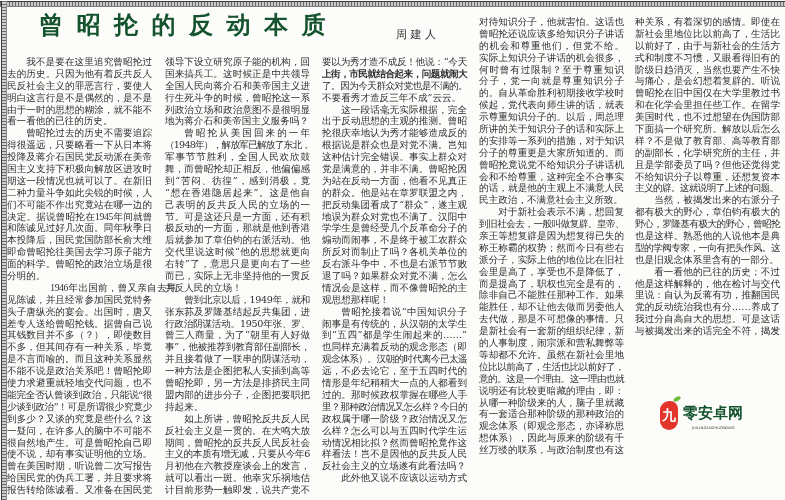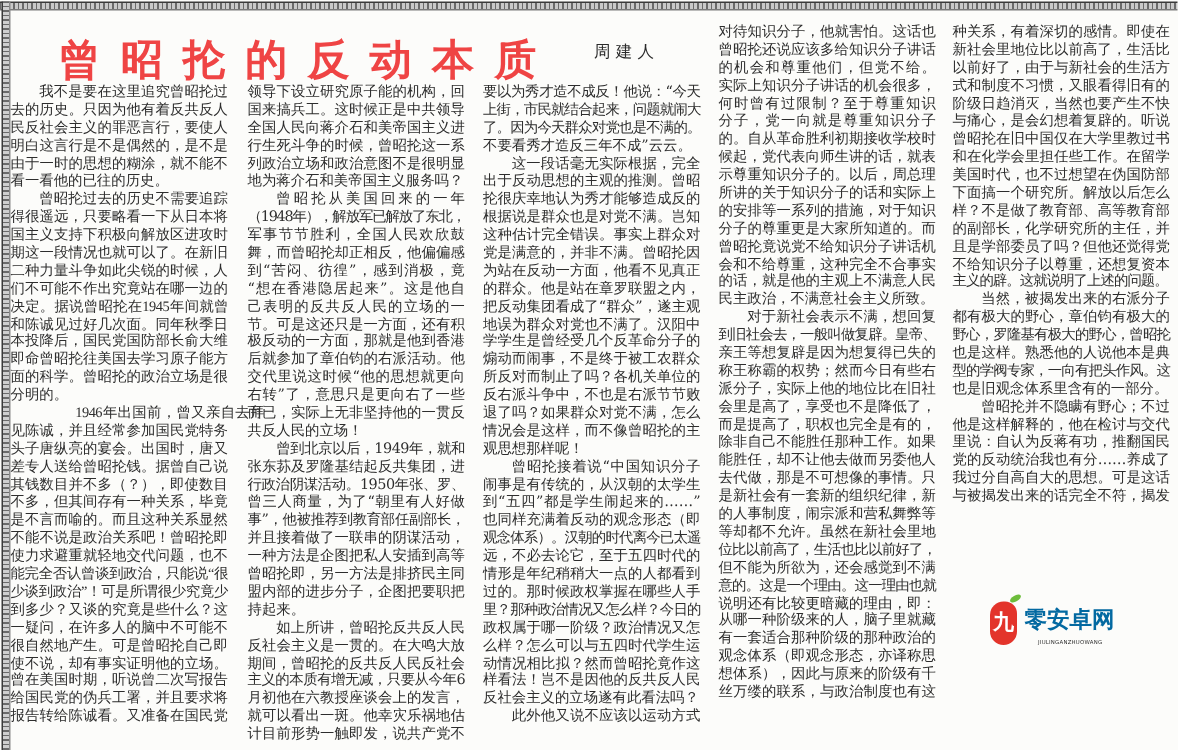--- a/index.html
+++ b/index.html
@@ -15,24 +15,24 @@
     border-top: 1px solid #3a3a3a; border-bottom: 1px solid #7a7a7a;
     background: repeating-linear-gradient(90deg, #6a6a6a 0 1px, #c9c9c9 1px 3px);
   }
   .rule-left {
     position: absolute; left: 1px; top: 1px; width: 4px; height: 499px;
     border-left: 1px solid #3a3a3a; border-right: 1px solid #8a8a8a;
     background: repeating-linear-gradient(180deg, #6a6a6a 0 1px, #cfcfcf 1px 3px);
   }
 
   .title {
-    position: absolute; left: 39px; top: 27px; margin: 0;
+    position: absolute; left: 39px; top: 12px; margin: 0;
     font-family: "DejaVu Sans", sans-serif;
-    font-size: 28px; line-height: 26px; font-weight: bold;
-    letter-spacing: 13.5px; color: #ef4444; white-space: nowrap;
+    font-size: 24px; line-height: 26px; font-weight: bold;
+    letter-spacing: 13.5px; color: #14532d; white-space: nowrap;
   }
   .author {
     position: absolute; left: 396px; top: 29px;
     font-family: "DejaVu Serif", serif;
     font-size: 11px; line-height: 12px; letter-spacing: 3.5px;
     color: #2a2a2a; white-space: nowrap; text-align: center;
   }
 
   .col {
     position: absolute; width: 145px;
@@ -55,21 +55,21 @@
     color: #fff; font-family: "DejaVu Sans", sans-serif; font-weight: bold;
     font-size: 14px; line-height: 29px; text-align: center;
   }
   .wm-leaf {
     position: absolute; left: 13px; top: -4px; width: 8px; height: 4px;
     background: #6dbd3b; border-radius: 50%; transform: rotate(-30deg);
   }
   .wm-name {
     position: absolute; left: 25px; top: 9px;
     font-family: "DejaVu Serif", serif; font-weight: bold;
-    font-size: 15px; line-height: 17px; color: #0369a1; white-space: nowrap;
+    font-size: 15px; line-height: 17px; color: #14532d; white-space: nowrap;
   }
   .wm-pinyin {
     position: absolute; left: 34px; top: 30px;
     font-family: "DejaVu Sans", sans-serif; font-size: 3.6px; line-height: 4px;
     letter-spacing: 0.15px; color: #333; white-space: nowrap;
   }
 </style>
 </head>
 <body>
 
@@ -82,20 +82,21 @@
 
   <div class="col" style="left:7px; top:56px;font-family:Liberation Serif, serif;">
       <div class="line indent">我不是要在这里追究曾昭抡过</div>
       <div class="line">去的历史。只因为他有着反共反人</div>
       <div class="line">民反社会主义的罪恶言行，要使人</div>
       <div class="line">明白这言行是不是偶然的，是不是</div>
       <div class="line">由于一时的思想的糊涂，就不能不</div>
       <div class="line end">看一看他的已往的历史。</div>
       <div class="line indent">曾昭抡过去的历史不需要追踪</div>
       <div class="line">得很遥远，只要略看一下从日本将</div>
+      <div class="line">投降及蒋介石国民党反动派在美帝</div>
       <div class="line">国主义支持下积极向解放区进攻时</div>
       <div class="line">期这一段情况也就可以了。在新旧</div>
       <div class="line">二种力量斗争如此尖锐的时候，人</div>
       <div class="line">们不可能不作出究竟站在哪一边的</div>
       <div class="line" style="letter-spacing: -0.294118px;">决定。据说曾昭抡在1945年间就曾</div>
       <div class="line">和陈诚见过好几次面。同年秋季日</div>
       <div class="line">本投降后，国民党国防部长俞大维</div>
       <div class="line">即命曾昭抡往美国去学习原子能方</div>
       <div class="line">面的科学。曾昭抡的政治立场是很</div>
       <div class="line end">分明的。</div>
@@ -152,21 +153,21 @@
       <div class="line indent">如上所讲，曾昭抡反共反人民</div>
       <div class="line">反社会主义是一贯的。在大鸣大放</div>
       <div class="line">期间，曾昭抡的反共反人民反社会</div>
       <div class="line" style="letter-spacing: -0.375px;">主义的本质有增无减，只要从今年6</div>
       <div class="line">月初他在六教授座谈会上的发言，</div>
       <div class="line">就可以看出一斑。他幸灾乐祸地估</div>
       <div class="line">计目前形势一触即发，说共产党不</div>
     </div>
   <div class="col" style="left:322px; top:56px;">
       <div class="line" style="letter-spacing: -0.3125px;">要以为秀才造不成反！他说：“今天</div>
-      <div class="line" style="letter-spacing: -0.625px;">上街，市民就结合起来，问题就闹大</div>
+      <div class="line" style="letter-spacing: -0.625px; font-weight: bold;">上街，市民就结合起来，问题就闹大</div>
       <div class="line" style="letter-spacing: -0.625px;">了。因为今天群众对党也是不满的。</div>
       <div class="line end">不要看秀才造反三年不成”云云。</div>
       <div class="line indent">这一段话毫无实际根据，完全</div>
       <div class="line">出于反动思想的主观的推测。曾昭</div>
       <div class="line">抡很庆幸地认为秀才能够造成反的</div>
       <div class="line">根据说是群众也是对党不满。岂知</div>
       <div class="line">这种估计完全错误。事实上群众对</div>
       <div class="line">党是满意的，并非不满。曾昭抡因</div>
       <div class="line">为站在反动一方面，他看不见真正</div>
       <div class="line">的群众。他是站在章罗联盟之内，</div>
@@ -219,21 +220,20 @@
       <div class="line">派分子，实际上他的地位比在旧社</div>
       <div class="line">会里是高了，享受也不是降低了，</div>
       <div class="line">而是提高了，职权也完全是有的，</div>
       <div class="line">除非自己不能胜任那种工作。如果</div>
       <div class="line">能胜任，却不让他去做而另委他人</div>
       <div class="line">去代做，那是不可想像的事情。只</div>
       <div class="line">是新社会有一套新的组织纪律，新</div>
       <div class="line">的人事制度，闹宗派和营私舞弊等</div>
       <div class="line">等却都不允许。虽然在新社会里地</div>
       <div class="line" style="letter-spacing: -0.625px;">位比以前高了，生活也比以前好了，</div>
-      <div class="line">但不能为所欲为，还会感觉到不满</div>
       <div class="line" style="letter-spacing: -0.625px;">意的。这是一个理由。这一理由也就</div>
       <div class="line">说明还有比较更暗藏的理由，即：</div>
       <div class="line">从哪一种阶级来的人，脑子里就藏</div>
       <div class="line">有一套适合那种阶级的那种政治的</div>
       <div class="line">观念体系（即观念形态，亦译称思</div>
       <div class="line">想体系），因此与原来的阶级有千</div>
       <div class="line">丝万缕的联系，与政治制度也有这</div>
     </div>
   <div class="col" style="left:635px; top:16px;">
       <div class="line">种关系，有着深切的感情。即使在</div>
@@ -250,21 +250,21 @@
       <div class="line">的副部长，化学研究所的主任，并</div>
       <div class="line">且是学部委员了吗？但他还觉得党</div>
       <div class="line">不给知识分子以尊重，还想复资本</div>
       <div class="line end" style="letter-spacing: -0.625px;">主义的辟。这就说明了上述的问题。</div>
       <div class="line indent">当然，被揭发出来的右派分子</div>
       <div class="line">都有极大的野心，章伯钧有极大的</div>
       <div class="line" style="letter-spacing: -0.625px;">野心，罗隆基有极大的野心，曾昭抡</div>
       <div class="line">也是这样。熟悉他的人说他本是典</div>
       <div class="line" style="letter-spacing: -0.625px;">型的学阀专家，一向有把头作风。这</div>
       <div class="line end">也是旧观念体系里含有的一部分。</div>
-      <div class="line indent">曾昭抡并不隐瞒有野心；不过</div>
+      <div class="line indent">看一看他的已往的历史；不过</div>
       <div class="line">他是这样解释的，他在检讨与交代</div>
       <div class="line">里说：自认为反蒋有功，推翻国民</div>
       <div class="line">党的反动统治我也有分……养成了</div>
       <div class="line">我过分自高自大的思想。可是这话</div>
       <div class="line">与被揭发出来的话完全不符，揭发</div>
     </div>
 
   <div class="watermark">
     <div class="wm-badge">
       <span>九</span>

